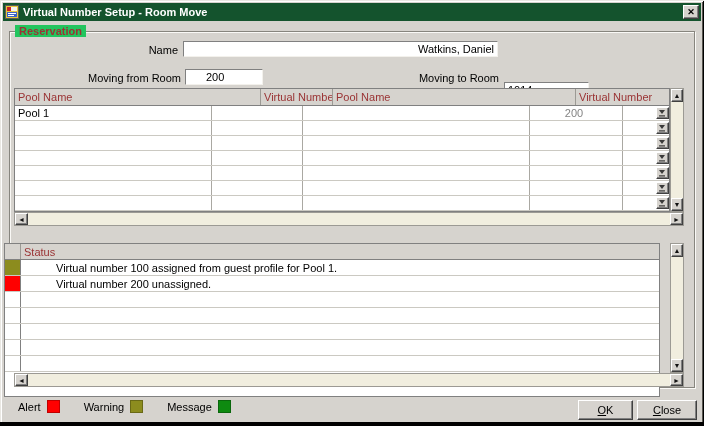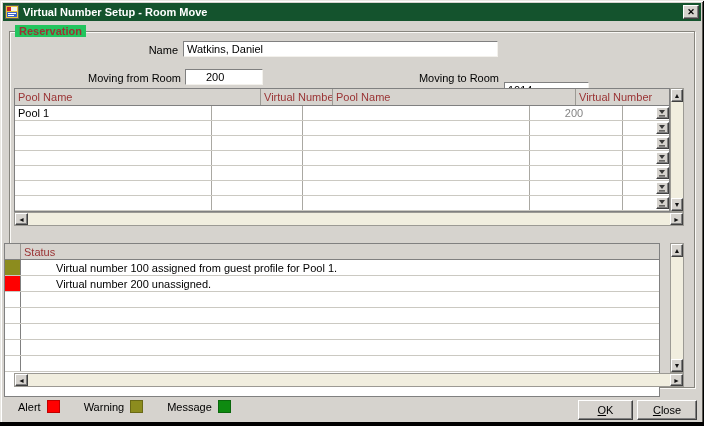--- a/index.html
+++ b/index.html
@@ -109,21 +109,21 @@
     position:absolute; top:400px; height:20px; background:#D6D3CE;
     border:1px solid; border-color:#FFF #404040 #404040 #FFF;
     box-shadow: inset -1px -1px 0 #808080;
     display:flex; align-items:center; justify-content:center; cursor:default;
   }
   .btn-ok { left:578px; width:55px; }
   .btn-close { left:637px; width:60px; }
   .ul { text-decoration:underline; }
 
   .lbl-name  { left:100px; top:44px; width:78px;  text-align:right; }
-  .fld-name  { left:183px; top:41px; width:315px; }
+  .fld-name  { left:183px; top:41px; width:315px;text-align:right; }
   .lbl-from  { left:60px;  top:72px; width:121px; text-align:right; }
   .fld-from  { left:185px; top:69px; width:78px;padding-left:20px; }
   .lbl-to    { left:378px; top:72px; width:121px; text-align:right; }
   .fld-to    { left:504px; top:82px; width:85px; }
 </style>
 </head>
 <body>
 
 <div class="win">
 

